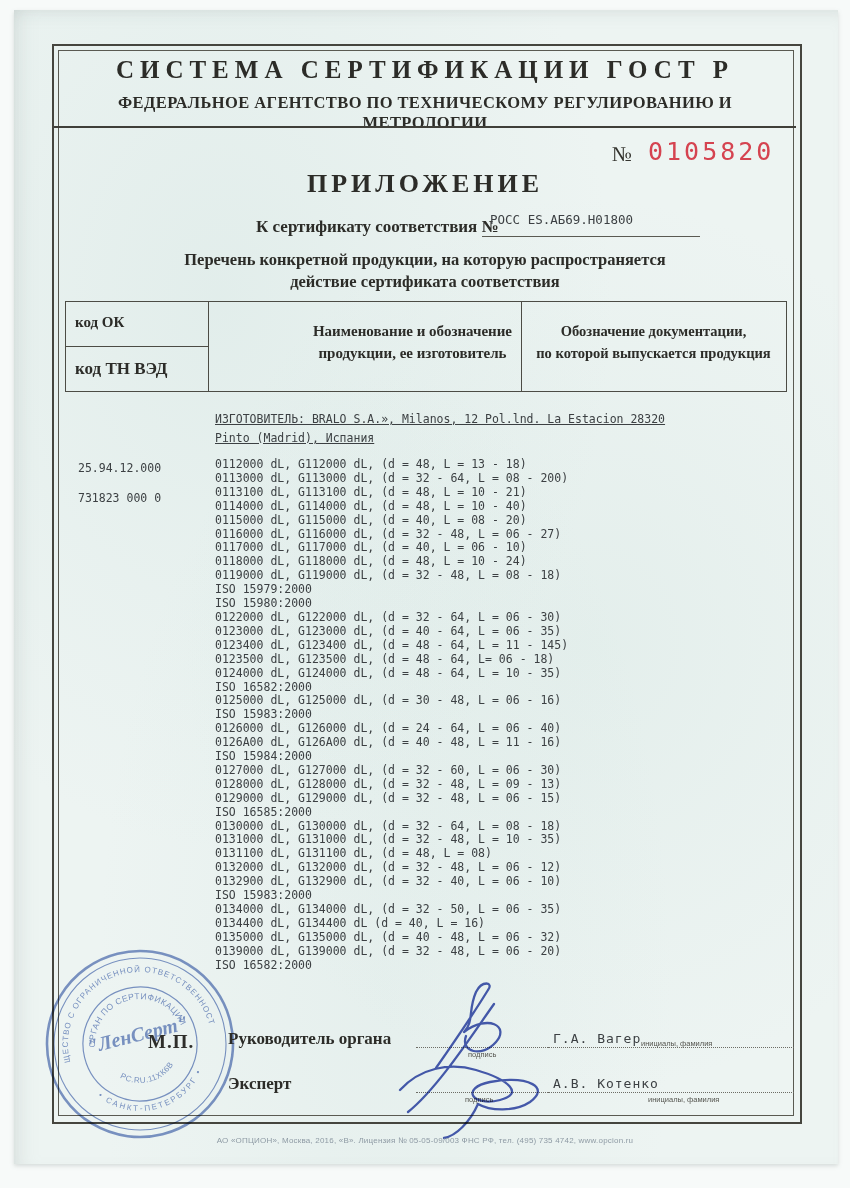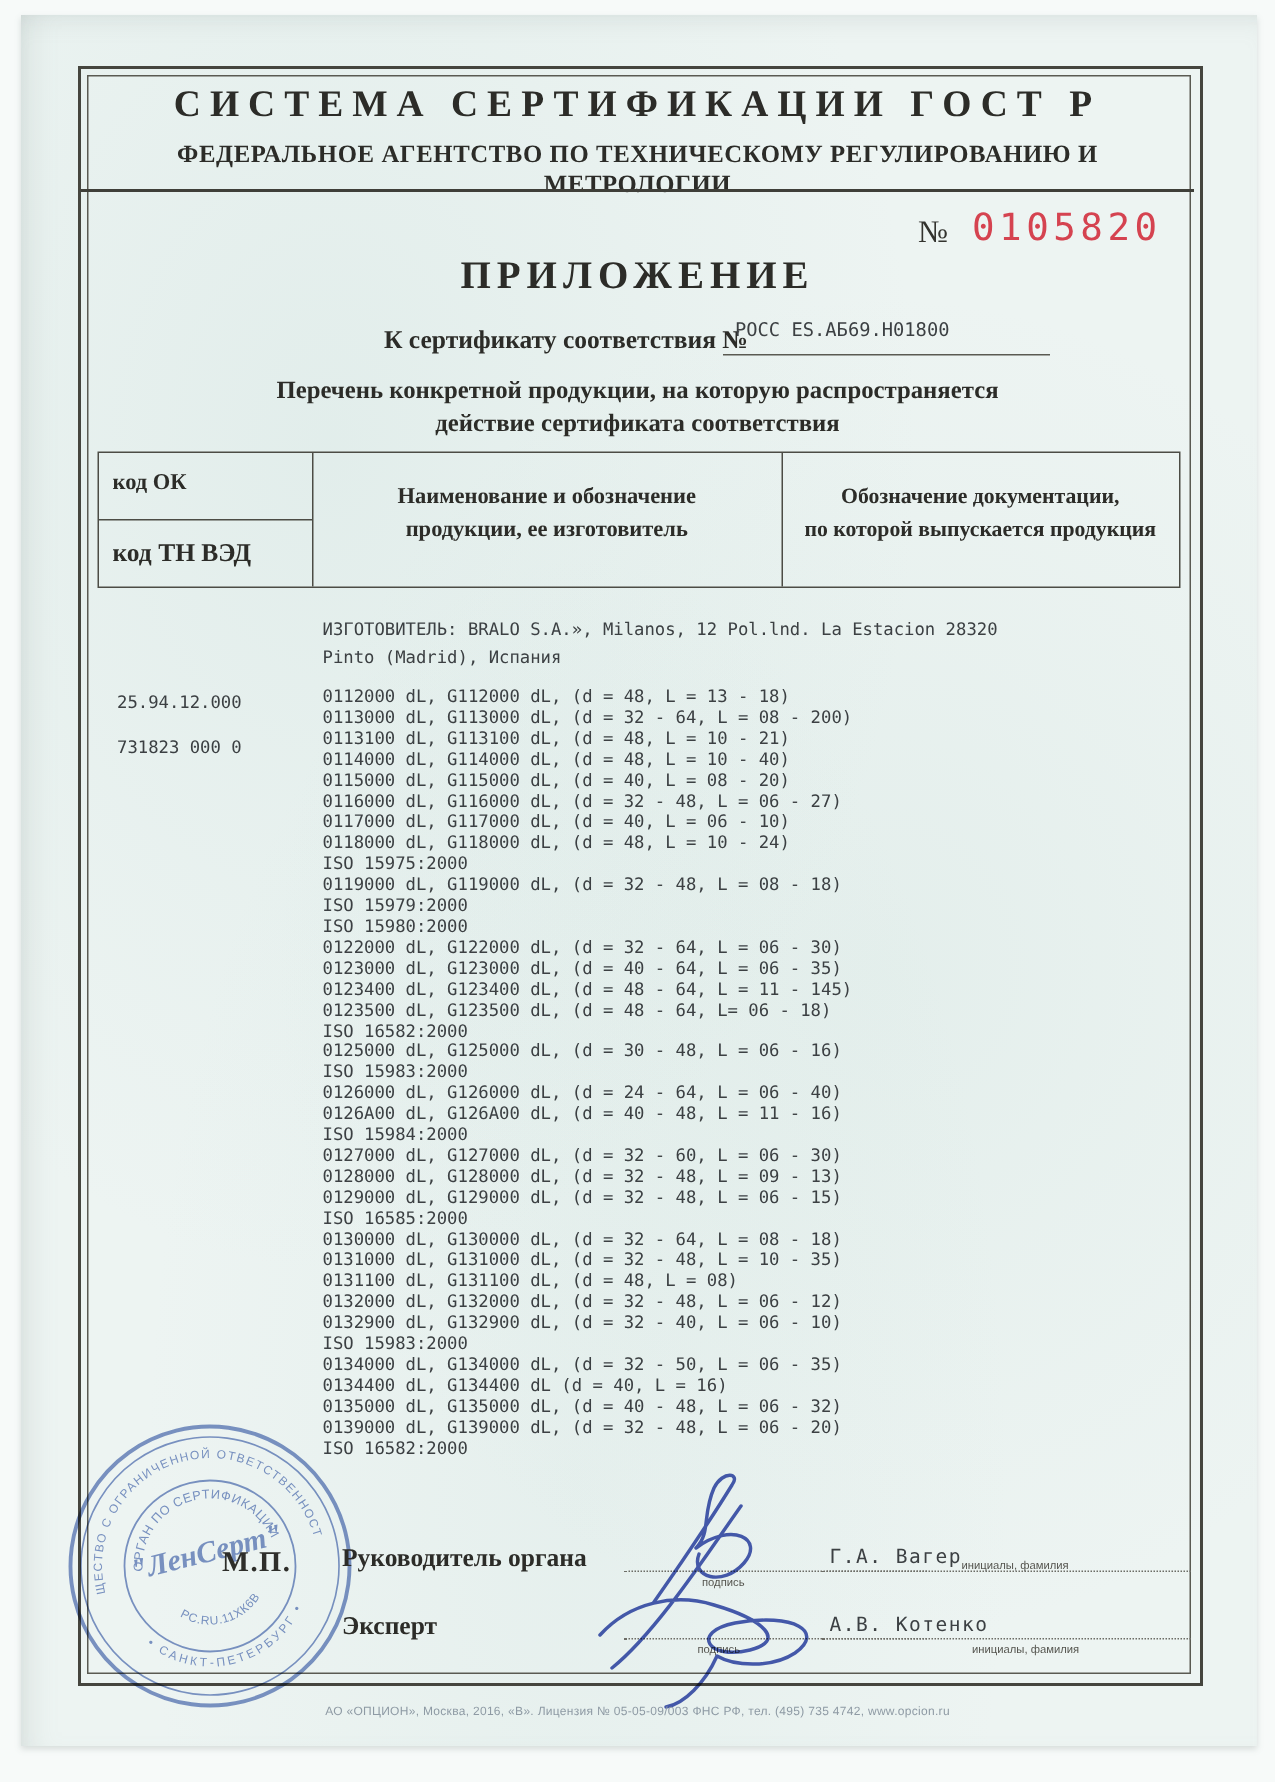--- a/index.html
+++ b/index.html
@@ -25,24 +25,24 @@
   .cert-value{left:490px;top:212px;font-family:"DejaVu Sans Mono",monospace;font-size:12.5px;color:#3c4043;}
   .cert-underline{left:482px;top:236px;width:218px;height:1px;background:#5a5a52;}
   .purpose1{left:60px;top:250px;width:730px;text-align:center;font-size:16.5px;font-weight:bold;color:#2c2c28;}
   .purpose2{left:60px;top:272px;width:730px;text-align:center;font-size:16.5px;font-weight:bold;color:#2c2c28;}
   .spec-table{left:65px;top:301px;width:720px;height:89px;border:1.5px solid #4c4c45;}
   .tbl-vdiv1{left:142px;top:0;width:1px;height:89px;background:#4c4c45;}
   .tbl-vdiv2{left:455px;top:0;width:1px;height:89px;background:#4c4c45;}
   .tbl-hdiv{left:0;top:44px;width:142px;height:1px;background:#4c4c45;}
   .tbl-codeok{left:9px;top:12px;font-size:15px;font-weight:bold;color:#2c2c28;}
   .tbl-codetn{left:9px;top:57px;font-size:17px;font-weight:bold;color:#2c2c28;}
-  .tbl-col2{left:142px;top:18px;width:313px;text-align:center;font-size:15px;font-weight:bold;line-height:22px;color:#2c2c28;}
+  .tbl-col2{left:142px;top:18px;width:313px;text-align:center;font-size:15px;font-weight:bold;line-height:22px;color:#2c2c28;padding-left:48px;}
   .tbl-col3{left:455px;top:18px;width:265px;text-align:center;font-size:14.5px;font-weight:bold;line-height:22px;color:#2c2c28;}
   .mono{font-family:"DejaVu Sans Mono",monospace;color:#3c4043;}
-  .manufacturer{left:215px;top:410px;font-size:11.5px;line-height:19px;}
+  .manufacturer{left:215px;top:410px;font-size:11.5px;line-height:19px;text-decoration:underline;}
   .code-ok-val{left:78px;top:461px;font-size:11.5px;}
   .code-tn-val{left:78px;top:491px;font-size:11.5px;}
   .products{left:215px;top:458px;font-size:11.5px;line-height:13.9px;}
   .pline{white-space:pre;}
   .role1{left:228px;top:1029px;font-size:17px;font-weight:bold;color:#2c2c28;}
   .role2{left:228px;top:1074px;font-size:17px;font-weight:bold;color:#2c2c28;}
   .dotline{border-bottom:1px dotted #6d6d66;height:1px;}
   .sigline1{left:416px;top:1046px;width:202px;}
   .nameline1{left:548px;top:1046px;width:246px;}
   .sigline2{left:416px;top:1091px;width:202px;}
@@ -111,28 +111,28 @@
   <div class="abs products mono">
 
   <div class="pline">0112000 dL, G112000 dL, (d = 48, L = 13 - 18)</div>
       <div class="pline">0113000 dL, G113000 dL, (d = 32 - 64, L = 08 - 200)</div>
       <div class="pline">0113100 dL, G113100 dL, (d = 48, L = 10 - 21)</div>
       <div class="pline">0114000 dL, G114000 dL, (d = 48, L = 10 - 40)</div>
       <div class="pline">0115000 dL, G115000 dL, (d = 40, L = 08 - 20)</div>
       <div class="pline">0116000 dL, G116000 dL, (d = 32 - 48, L = 06 - 27)</div>
       <div class="pline">0117000 dL, G117000 dL, (d = 40, L = 06 - 10)</div>
       <div class="pline">0118000 dL, G118000 dL, (d = 48, L = 10 - 24)</div>
-      <div class="pline">ISO 15975:2000</div>
       <div class="pline">0119000 dL, G119000 dL, (d = 32 - 48, L = 08 - 18)</div>
       <div class="pline">ISO 15979:2000</div>
       <div class="pline">ISO 15980:2000</div>
       <div class="pline">0122000 dL, G122000 dL, (d = 32 - 64, L = 06 - 30)</div>
       <div class="pline">0123000 dL, G123000 dL, (d = 40 - 64, L = 06 - 35)</div>
       <div class="pline">0123400 dL, G123400 dL, (d = 48 - 64, L = 11 - 145)</div>
       <div class="pline">0123500 dL, G123500 dL, (d = 48 - 64, L= 06 - 18)</div>
+      <div class="pline">0124000 dL, G124000 dL, (d = 48 - 64, L = 10 - 35)</div>
       <div class="pline">ISO 16582:2000</div>
       <div class="pline">0125000 dL, G125000 dL, (d = 30 - 48, L = 06 - 16)</div>
       <div class="pline">ISO 15983:2000</div>
       <div class="pline">0126000 dL, G126000 dL, (d = 24 - 64, L = 06 - 40)</div>
       <div class="pline">0126A00 dL, G126A00 dL, (d = 40 - 48, L = 11 - 16)</div>
       <div class="pline">ISO 15984:2000</div>
       <div class="pline">0127000 dL, G127000 dL, (d = 32 - 60, L = 06 - 30)</div>
       <div class="pline">0128000 dL, G128000 dL, (d = 32 - 48, L = 09 - 13)</div>
       <div class="pline">0129000 dL, G129000 dL, (d = 32 - 48, L = 06 - 15)</div>
       <div class="pline">ISO 16585:2000</div>

